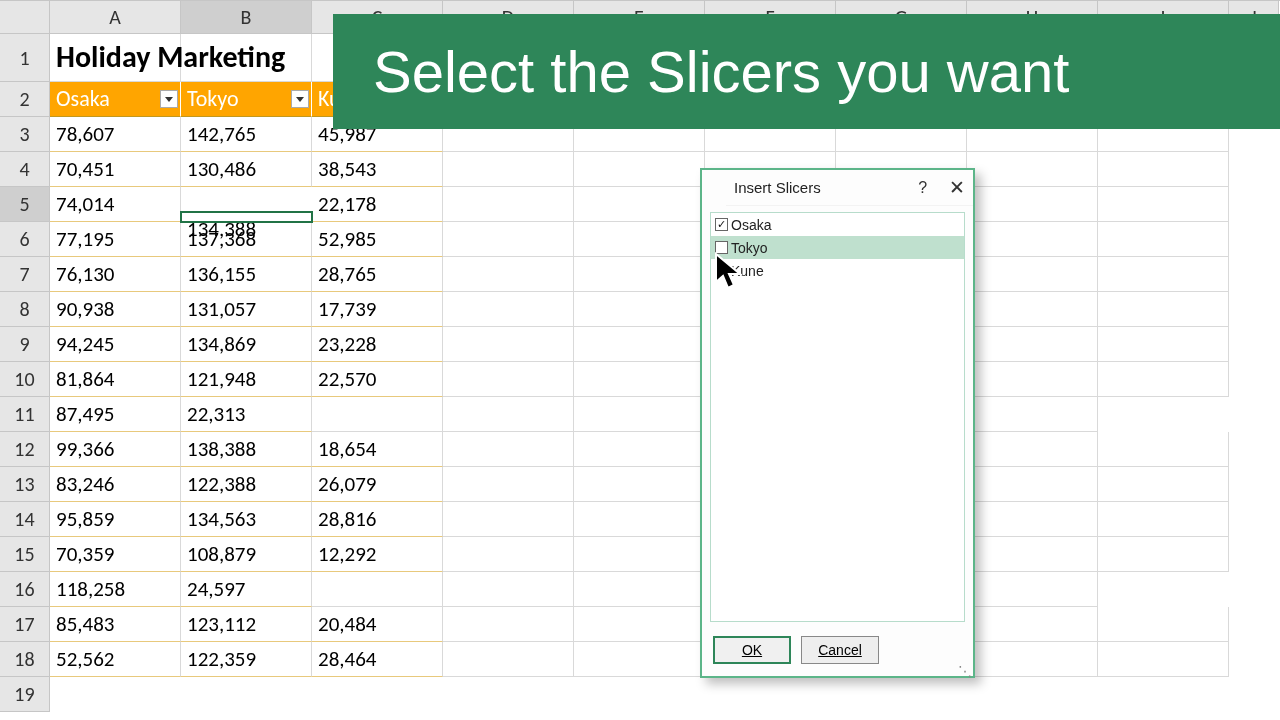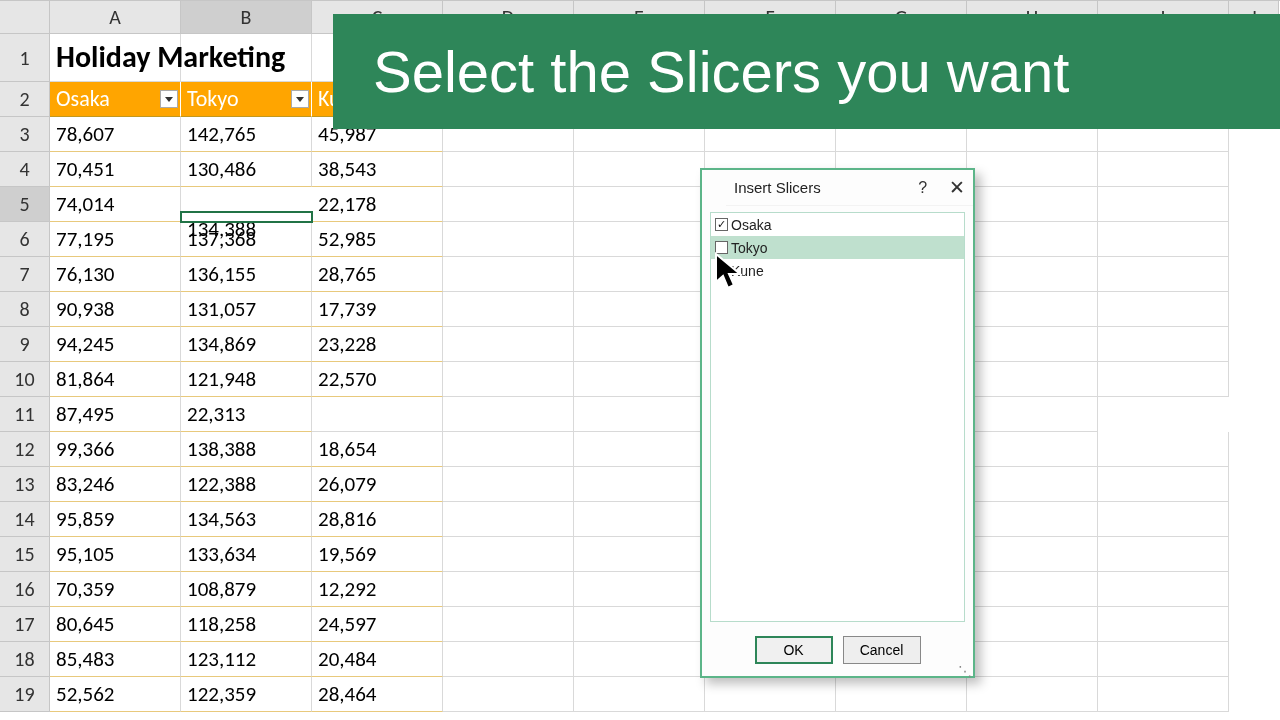--- a/index.html
+++ b/index.html
@@ -211,23 +211,24 @@
     align-items: center;
     justify-content: center;
     background: #fff;
     font-size: 11px;
     line-height: 11px;
   }
   .chk.checked::after { content: "✓"; color: #111; }
 
   .dialog-buttons {
     display: flex;
-    justify-content: center;
+    justify-content: flex-start;
     gap: 10px;
-    padding: 8px 22px 12px;
+    padding: 8px 11px 12px;
+    text-decoration: underline;
   }
   .dlg-btn {
     width: 78px;
     height: 28px;
     font-size: 14px;
     border: 1px solid #888;
     background: #eeeeee;
     cursor: pointer;
     font-family: inherit;
   }
@@ -462,43 +463,31 @@
           <div class="cell tb">134,563</div>
           <div class="cell tb">28,816</div>
           <div class="cell"></div>
           <div class="cell"></div>
           <div class="cell"></div>
           <div class="cell"></div>
           <div class="cell"></div>
           <div class="cell"></div>
         </div>
         <div class="row data">
-          <div class="cell tb">95,105</div>
-          <div class="cell tb">133,634</div>
-          <div class="cell tb">19,569</div>
-          <div class="cell"></div>
-          <div class="cell"></div>
-          <div class="cell"></div>
-          <div class="cell"></div>
-          <div class="cell"></div>
-          <div class="cell"></div>
-        </div>
-        <div class="row data">
           <div class="cell tb">70,359</div>
           <div class="cell tb">108,879</div>
           <div class="cell tb">12,292</div>
           <div class="cell"></div>
           <div class="cell"></div>
           <div class="cell"></div>
           <div class="cell"></div>
           <div class="cell"></div>
           <div class="cell"></div>
         </div>
         <div class="row data">
-          <div class="cell tb">80,645</div>
           <div class="cell tb">118,258</div>
           <div class="cell tb">24,597</div>
           <div class="cell"></div>
           <div class="cell"></div>
           <div class="cell"></div>
           <div class="cell"></div>
           <div class="cell"></div>
           <div class="cell"></div>
         </div>
         <div class="row data">

